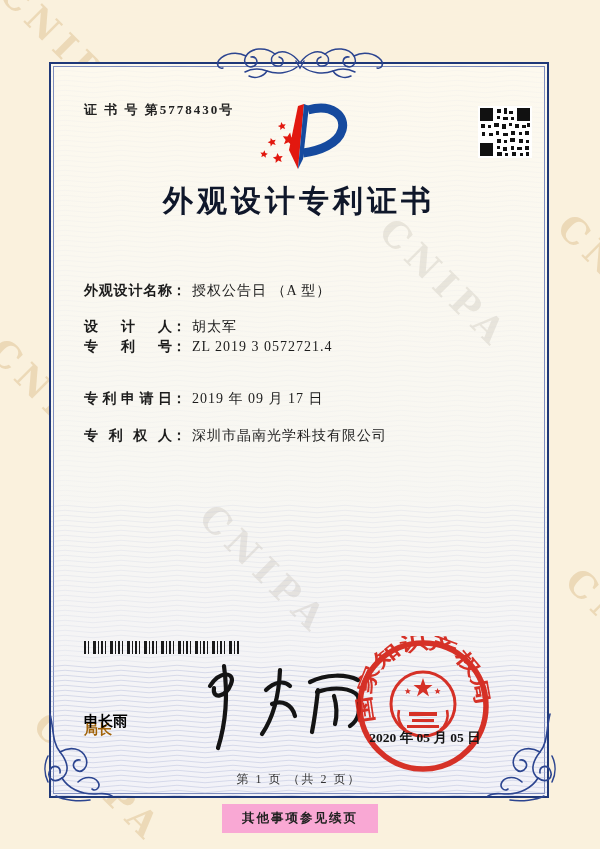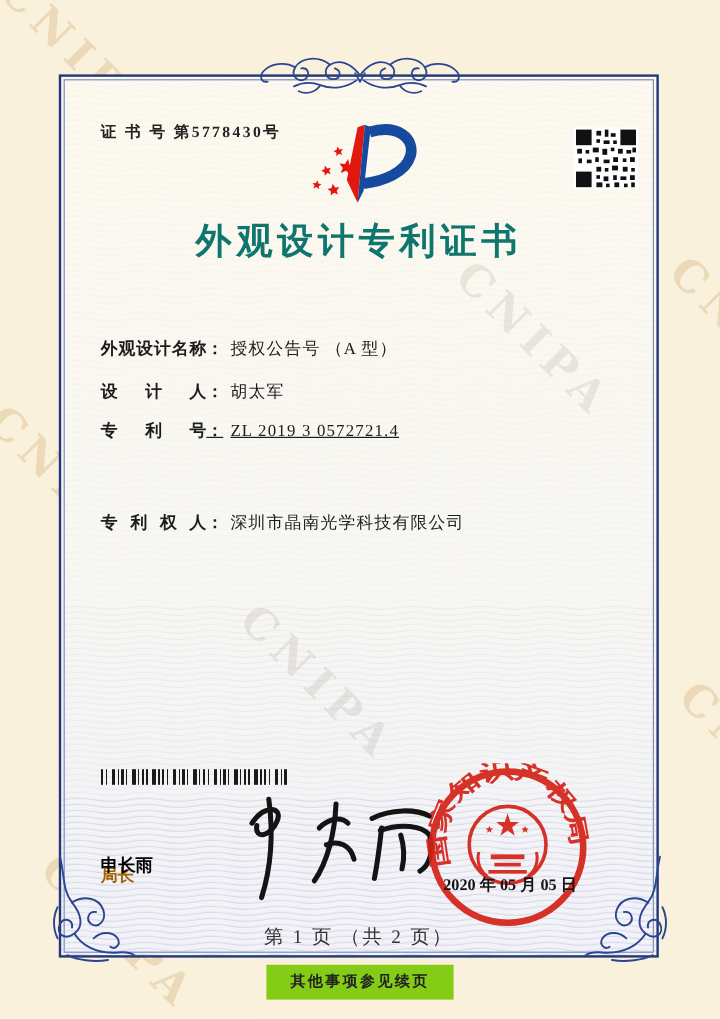--- a/index.html
+++ b/index.html
@@ -26,21 +26,21 @@
     position:absolute; left:2px; top:2px; right:2px; bottom:2px;
     border:1px solid #7d8cbd;
   }
   .waves{ position:absolute; left:51px; top:64px; pointer-events:none; }
   .orn{ position:absolute; pointer-events:none; }
   
   .abs{ position:absolute; }
   .cert-no{ left:84px; top:101px; font-size:13px; font-weight:bold; letter-spacing:2px; color:#222; }
   .title{
     left:49px; top:181px; width:500px; text-align:center;
-    font-size:30px; font-weight:bold; letter-spacing:4px; color:#0f766e;
+    font-size:30px; font-weight:bold; letter-spacing:4px; color:#0f172a;
   }
   .frow{ left:84px; width:448px; font-size:14px; white-space:nowrap; }
   .flabel{
     display:inline-block; width:88px; font-weight:bold;
     text-align:justify; text-align-last:justify; vertical-align:bottom;margin-top:32px;
   }
   .fcolon{ font-weight:bold; }
   .fval{ padding-left:6px; letter-spacing:1px; }
   .addr .fval{ font-size:12px; letter-spacing:0; display:inline-block; transform:scaleX(.95); transform-origin:left center; }
   .pair2{ display:inline-block; margin-left:38px; }
@@ -52,24 +52,24 @@
   .barcode{
     left:84px; top:641px; width:156px; height:13px;
     background:repeating-linear-gradient(90deg,
       #1a1a1a 0 2px, transparent 2px 4px,
       #1a1a1a 4px 5px, transparent 5px 9px,
       #1a1a1a 9px 12px, transparent 12px 14px,
       #1a1a1a 14px 15px, transparent 15px 17px);
   }
   .sig-title{ left:84px; top:721px; font-size:14px; font-weight:bold; font-family:"Liberation Sans",sans-serif; color:#a16207;}
   .sig-name { left:84px; top:712px; font-size:14.5px; font-weight:bold; font-family:"Liberation Sans",sans-serif; color:#000000;}
-  .page-no{ left:49px; top:771px; width:500px; text-align:center; font-size:16px; letter-spacing:2px; color:#333; }
+  .page-no{ left:49px; top:771px; width:500px; text-align:center; font-size:12px; letter-spacing:2px; color:#333; }
   .cont-box{
     left:50%; top:804px; transform:translateX(-50%);
-    background:#84cc16; padding:6px 20px; font-size:12.5px; font-weight:bold;
+    background:#f9a8d4; padding:6px 20px; font-size:12.5px; font-weight:bold;
     letter-spacing:2px; color:#222; white-space:nowrap;
   }
 </style>
 </head>
 <body>
 
 <div class="page">
 
   <div class="wm" style="left:-18px;top:24px;">CNIPA</div>
   <div class="wm" style="left:330px;top:118px;color:rgba(224,196,152,.35);">CNIPA</div>
@@ -188,27 +188,30 @@
         <rect x="27" y="47" width="3" height="3"></rect>
         <rect x="34" y="46" width="4" height="4"></rect>
       <rect x="42" y="47" width="3" height="3"></rect>
         <rect x="48" y="46" width="3" height="4"></rect>
     </g>
   </svg>
 
   <div class="abs title">外观设计专利证书</div>
 
   <div class="abs frow" style="top:250px;">
-    <span class="flabel">外观设计名称</span><span class="fcolon">：</span><span class="fval">授权公告号 （A 型）</span>
+    <span class="flabel">外观设计名称</span><span class="fcolon">：</span><span class="fval">授权公告日 （A 型）</span>
   </div>
   <div class="abs frow" style="top:286px;">
     <span class="flabel">设 计 人</span><span class="fcolon">：</span><span class="fval">胡太军</span>
   </div>
-  <div class="abs frow" style="top:318px;text-decoration:underline;">
+  <div class="abs frow" style="top:306px;">
     <span class="flabel">专 利 号</span><span class="fcolon">：</span><span class="fval">ZL 2019 3 0572721.4</span>
+  </div>
+  <div class="abs frow" style="top:358px;">
+    <span class="flabel">专利申请日</span><span class="fcolon">：</span><span class="fval">2019 年 09 月 17 日</span>
   </div>
   <div class="abs frow" style="top:395px;">
     <span class="flabel">专 利 权 人</span><span class="fcolon">：</span><span class="fval">深圳市晶南光学科技有限公司</span>
   </div>
 
 
   <div class="abs barcode"></div>
 
   <div class="abs sig-title">局长</div>
   <div class="abs sig-name">申长雨</div>

